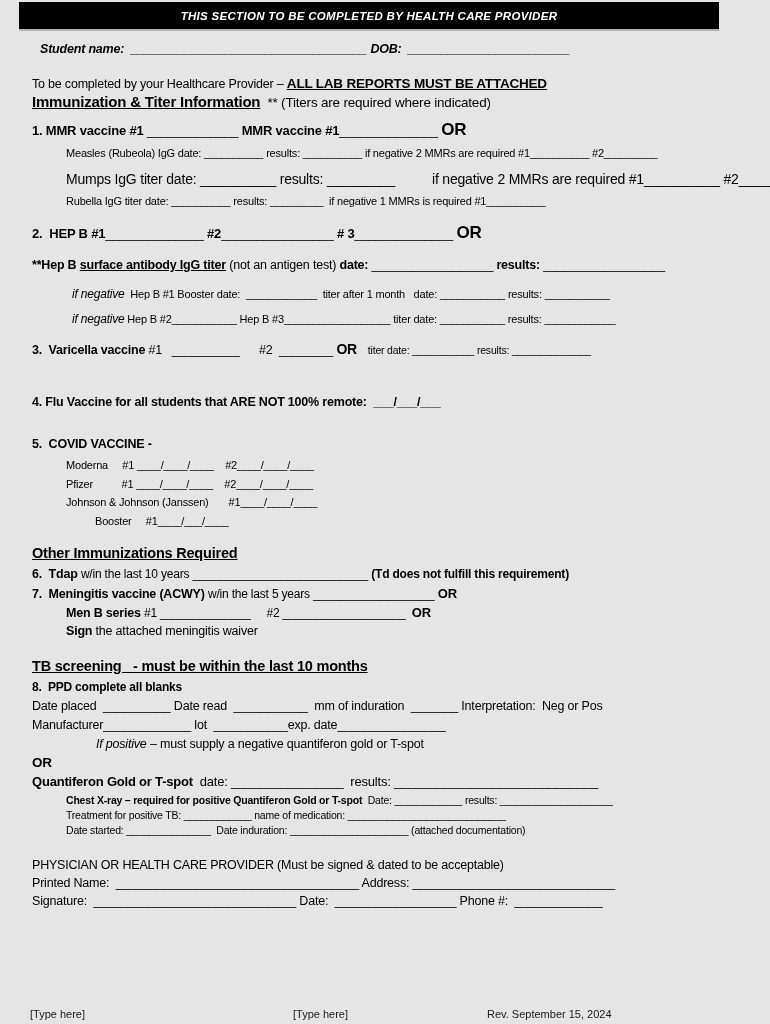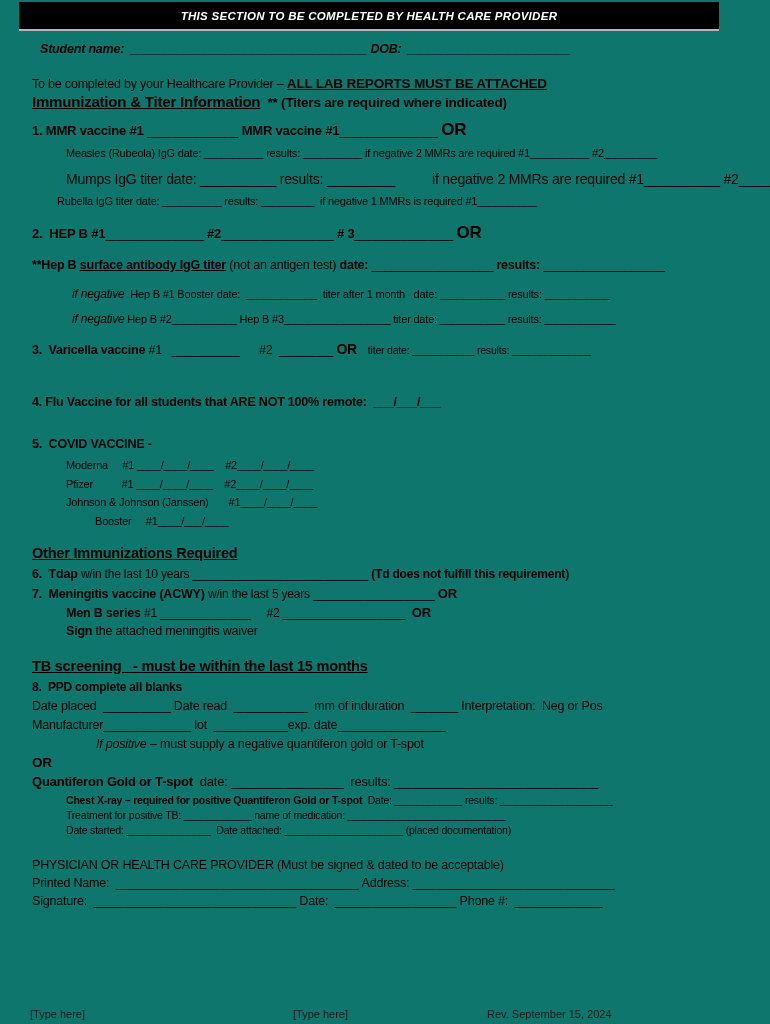--- a/index.html
+++ b/index.html
@@ -1,17 +1,17 @@
 <!DOCTYPE html>
 <html><head>
 <meta charset="utf-8">
 <style>
   html,body{margin:0;padding:0;background:#fff;}
   .page{
-    position:relative;width:770px;height:1024px;background:#0f766e;
+    position:relative;width:770px;height:1024px;background:#e5e5e5;
     overflow:hidden;font-family:"Liberation Sans",sans-serif;color:#000;
   }
   .banner{
     position:absolute;left:19px;top:2px;width:700px;height:29px;
     background:#000;display:flex;align-items:center;justify-content:center;
     border-bottom:2px solid #b5b5b5;box-sizing:border-box;
   }
   .banner-text{
     color:#fff;font-style:italic;font-weight:bold;font-size:11.5px;letter-spacing:.3px;
   }
@@ -25,51 +25,51 @@
 <body>
 
 <div class="page">
   <div class="banner">
     <span class="banner-text">THIS SECTION TO BE COMPLETED BY HEALTH CARE PROVIDER</span>
   </div>
 
   <div>
       <div class="line" style="top: 42px; left: 40px; font-size: 12.5px; font-style: italic;"><span style="font-weight: bold;">Student name:  </span><span>___________________________________</span><span> </span><span style="font-weight: bold;">DOB:  </span><span>________________________</span></div>
       <div class="line" style="top: 76px; left: 32px; font-size: 12.5px;"><span>To be completed by your Healthcare Provider – </span><span style="font-weight: bold; text-decoration: underline; font-size: 13.5px;">ALL LAB REPORTS MUST BE ATTACHED</span></div>
-      <div class="line" style="top: 93px; left: 32px; font-size: 13px;"><span style="font-weight: bold; text-decoration: underline; font-size: 15px;">Immunization &amp; Titer Information</span><span style="font-weight: bold; font-size: 13.5px;">  ** (Titers are required where indicated)</span></div>
+      <div class="line" style="top: 93px; left: 32px; font-size: 13px;"><span style="font-weight: bold; text-decoration: underline; font-size: 15px;">Immunization &amp; Titer Information</span><span style="font-weight: normal; font-size: 13.5px;">  ** (Titers are required where indicated)</span></div>
       <div class="line" style="top: 120px; left: 32px; font-size: 13px;"><span style="font-weight: bold;">1. MMR vaccine #1 </span><span>_____________</span><span> </span><span style="font-weight: bold;">MMR vaccine #1</span><span>______________</span><span> </span><span style="font-weight: bold; font-size: 17px;">OR</span></div>
       <div class="line" style="top: 147px; left: 66px; font-size: 11px;"><span>Measles (Rubeola) IgG date: </span><span>__________</span><span> results: </span><span>__________</span><span> if negative 2 MMRs are required #1</span><span>__________</span><span> #2</span><span>_________</span></div>
       <div class="line" style="top: 171px; left: 66px; font-size: 14px;"><span>Mumps IgG titer date: </span><span>__________</span><span> results: </span><span>_________</span><span>          if negative 2 MMRs are required #1</span><span>__________</span><span> #2</span><span>_________</span></div>
-      <div class="line" style="top: 195px; left: 57px; font-size: 11px;"><span>Rubella IgG titer date: </span><span>__________</span><span> results: </span><span>_________</span><span>  if negative 1 MMRs is required #1</span><span>__________</span></div>
+      <div class="line" style="top: 195px; left: 66px; font-size: 11px;"><span>Rubella IgG titer date: </span><span>__________</span><span> results: </span><span>_________</span><span>  if negative 1 MMRs is required #1</span><span>__________</span></div>
       <div class="line" style="top: 223px; left: 32px; font-size: 13px;"><span style="font-weight: bold;">2.  HEP B #1</span><span>______________</span><span> </span><span style="font-weight: bold;">#2</span><span>________________</span><span> </span><span style="font-weight: bold;"># 3</span><span>______________</span><span> </span><span style="font-weight: bold; font-size: 17px;">OR</span></div>
       <div class="line" style="top: 258px; left: 32px; font-size: 12.5px;"><span style="font-weight: bold;">**Hep B </span><span style="font-weight: bold; text-decoration: underline;">surface antibody IgG titer</span><span> (not an antigen test) </span><span style="font-weight: bold;">date: </span><span>__________________</span><span> </span><span style="font-weight: bold;">results: </span><span>__________________</span></div>
       <div class="line" style="top: 288px; left: 72px; font-size: 11px;"><span style="font-style: italic; font-size: 12px;">if negative</span><span>  Hep B #1 Booster date:  </span><span>____________</span><span>  titer after 1 month   date: </span><span>___________</span><span> results: </span><span>___________</span></div>
       <div class="line" style="top: 313px; left: 72px; font-size: 11px;"><span style="font-style: italic; font-size: 12px;">if negative</span><span> Hep B #2</span><span>___________</span><span> Hep B #3</span><span>__________________</span><span> titer date: </span><span>___________</span><span> results: </span><span>____________</span></div>
       <div class="line" style="top: 341px; left: 32px; font-size: 12.5px;"><span style="font-weight: bold;">3.  Varicella vaccine </span><span>#1   </span><span>__________</span><span>      #2  </span><span>________</span><span> </span><span style="font-weight: bold; font-size: 14px;">OR</span><span style="font-size: 10.5px;">    titer date: </span><span style="font-size: 10.5px;">___________</span><span style="font-size: 10.5px;"> results: </span><span style="font-size: 10.5px;">______________</span></div>
       <div class="line" style="top: 395px; left: 32px; font-size: 12.5px;"><span style="font-weight: bold;">4. Flu Vaccine for all students that ARE NOT 100% remote:  </span><span style="font-weight: bold;">___/___/___</span></div>
       <div class="line" style="top: 437px; left: 32px; font-size: 12.5px;"><span style="font-weight: bold;">5.  COVID VACCINE - </span></div>
       <div class="line" style="top: 459px; left: 66px; font-size: 11px;"><span>Moderna     #1 </span><span>____/____/____</span><span>    #2</span><span>____/____/____</span></div>
       <div class="line" style="top: 478px; left: 66px; font-size: 11px;"><span>Pfizer          #1 </span><span>____/____/____</span><span>    #2</span><span>____/____/____</span></div>
       <div class="line" style="top: 496px; left: 66px; font-size: 11px;"><span>Johnson &amp; Johnson (Janssen)       #1</span><span>____/____/____</span></div>
       <div class="line" style="top: 515px; left: 95px; font-size: 11px;"><span>Booster     #1</span><span>____/___/____</span></div>
       <div class="line" style="top: 545px; left: 32px; font-size: 14.5px;"><span style="font-weight: bold; text-decoration: underline;">Other Immunizations Required</span></div>
       <div class="line" style="top: 567px; left: 32px; font-size: 12.5px;"><span style="font-weight: bold;">6.  Tdap </span><span style="font-size: 12px;">w/in the last 10 years </span><span>__________________________</span><span> </span><span style="font-weight: bold; font-size: 12px;">(Td does not fulfill this requirement)</span></div>
       <div class="line" style="top: 587px; left: 32px; font-size: 12.5px;"><span style="font-weight: bold;">7.  Meningitis vaccine (ACWY) </span><span style="font-size: 12px;">w/in the last 5 years </span><span>__________________</span><span> </span><span style="font-weight: bold; font-size: 13px;">OR</span></div>
       <div class="line" style="top: 606px; left: 66px; font-size: 12px;"><span style="font-weight: bold; font-size: 12.5px;">Men B series </span><span>#1 </span><span>______________</span><span>     #2 </span><span>___________________</span><span>  </span><span style="font-weight: bold; font-size: 13px;">OR</span></div>
       <div class="line" style="top: 624px; left: 66px; font-size: 12.5px;"><span style="font-weight: bold;">Sign </span><span>the attached meningitis waiver</span></div>
-      <div class="line" style="top: 658px; left: 32px; font-size: 14.5px;"><span style="font-weight: bold; text-decoration: underline;">TB screening   - must be within the last 15 months</span></div>
+      <div class="line" style="top: 658px; left: 32px; font-size: 14.5px;"><span style="font-weight: bold; text-decoration: underline;">TB screening   - must be within the last 10 months</span></div>
       <div class="line" style="top: 681px; left: 32px; font-size: 12px;"><span style="font-weight: bold;">8.  PPD complete all blanks</span></div>
       <div class="line" style="top: 699px; left: 32px; font-size: 12.5px;"><span>Date placed  </span><span>__________</span><span> Date read  </span><span>___________</span><span>  mm of induration  </span><span>_______</span><span> Interpretation:  Neg or Pos</span></div>
       <div class="line" style="top: 718px; left: 32px; font-size: 12.5px;"><span>Manufacturer</span><span>_____________</span><span> lot  </span><span>___________</span><span>exp. date</span><span>________________</span></div>
       <div class="line" style="top: 737px; left: 72px; font-size: 12.5px;"><span style="font-style: italic; margin-left: 24px;">If positive</span><span> – </span><span style="">must</span><span> supply a negative quantiferon gold or T-spot</span></div>
       <div class="line" style="top: 755px; left: 32px; font-size: 13.5px;"><span style="font-weight: bold;">OR</span></div>
       <div class="line" style="top: 775px; left: 32px; font-size: 13px;"><span style="font-weight: bold;">Quantiferon Gold or T-spot</span><span>  date: </span><span>________________</span><span>  results: </span><span>_____________________________</span></div>
       <div class="line" style="top: 794px; left: 66px; font-size: 10.5px;"><span style="font-weight: bold;">Chest X-ray – required for positive Quantiferon Gold or T-spot</span><span>  Date: </span><span>____________</span><span> results: </span><span>____________________</span></div>
       <div class="line" style="top: 809px; left: 66px; font-size: 10.5px;"><span>Treatment for positive TB: </span><span>____________</span><span> name of medication: </span><span>____________________________</span></div>
-      <div class="line" style="top: 824px; left: 66px; font-size: 10.5px;"><span>Date started: </span><span>_______________</span><span>  Date attached: </span><span>_____________________</span><span> (placed documentation)</span></div>
+      <div class="line" style="top: 824px; left: 66px; font-size: 10.5px;"><span>Date started: </span><span>_______________</span><span>  Date induration: </span><span>_____________________</span><span> (attached documentation)</span></div>
       <div class="line" style="top: 858px; left: 32px; font-size: 12.5px;"><span>PHYSICIAN OR HEALTH CARE PROVIDER (Must be signed &amp; dated to be acceptable)</span></div>
       <div class="line" style="top: 876px; left: 32px; font-size: 12.5px;"><span>Printed Name:  </span><span>____________________________________</span><span> Address: </span><span>______________________________</span></div>
       <div class="line" style="top: 894px; left: 32px; font-size: 12.5px;"><span>Signature:  </span><span>______________________________</span><span> Date:  </span><span>__________________</span><span> Phone #:  </span><span>_____________</span></div>
     </div>
 
   <span class="footer-item" style="left:30px">[Type here]</span>
   <span class="footer-item" style="left:293px">[Type here]</span>
   <span class="footer-item" style="left:487px">Rev. September 15, 2024</span>
 </div>
 

